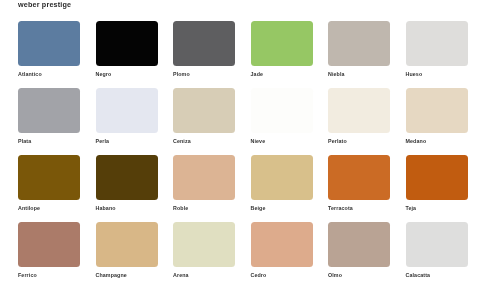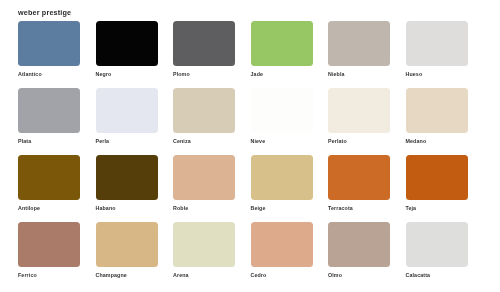--- a/index.html
+++ b/index.html
@@ -18,21 +18,21 @@
   #palette-page {
     width: 500px;
     height: 292px;
     position: relative;
     box-sizing: border-box;
     background: #ffffff;
   }
   #palette-title {
     position: absolute;
     left: 18px;
-    top: 8px;
+    top: 0;
     font-size: 7.2px;
     font-weight: 600;
     letter-spacing: 0.18px;
     color: #2b2b2b;
     line-height: 10px;
     white-space: nowrap;
   }
   #swatch-grid {
     position: absolute;
     left: 18px;

